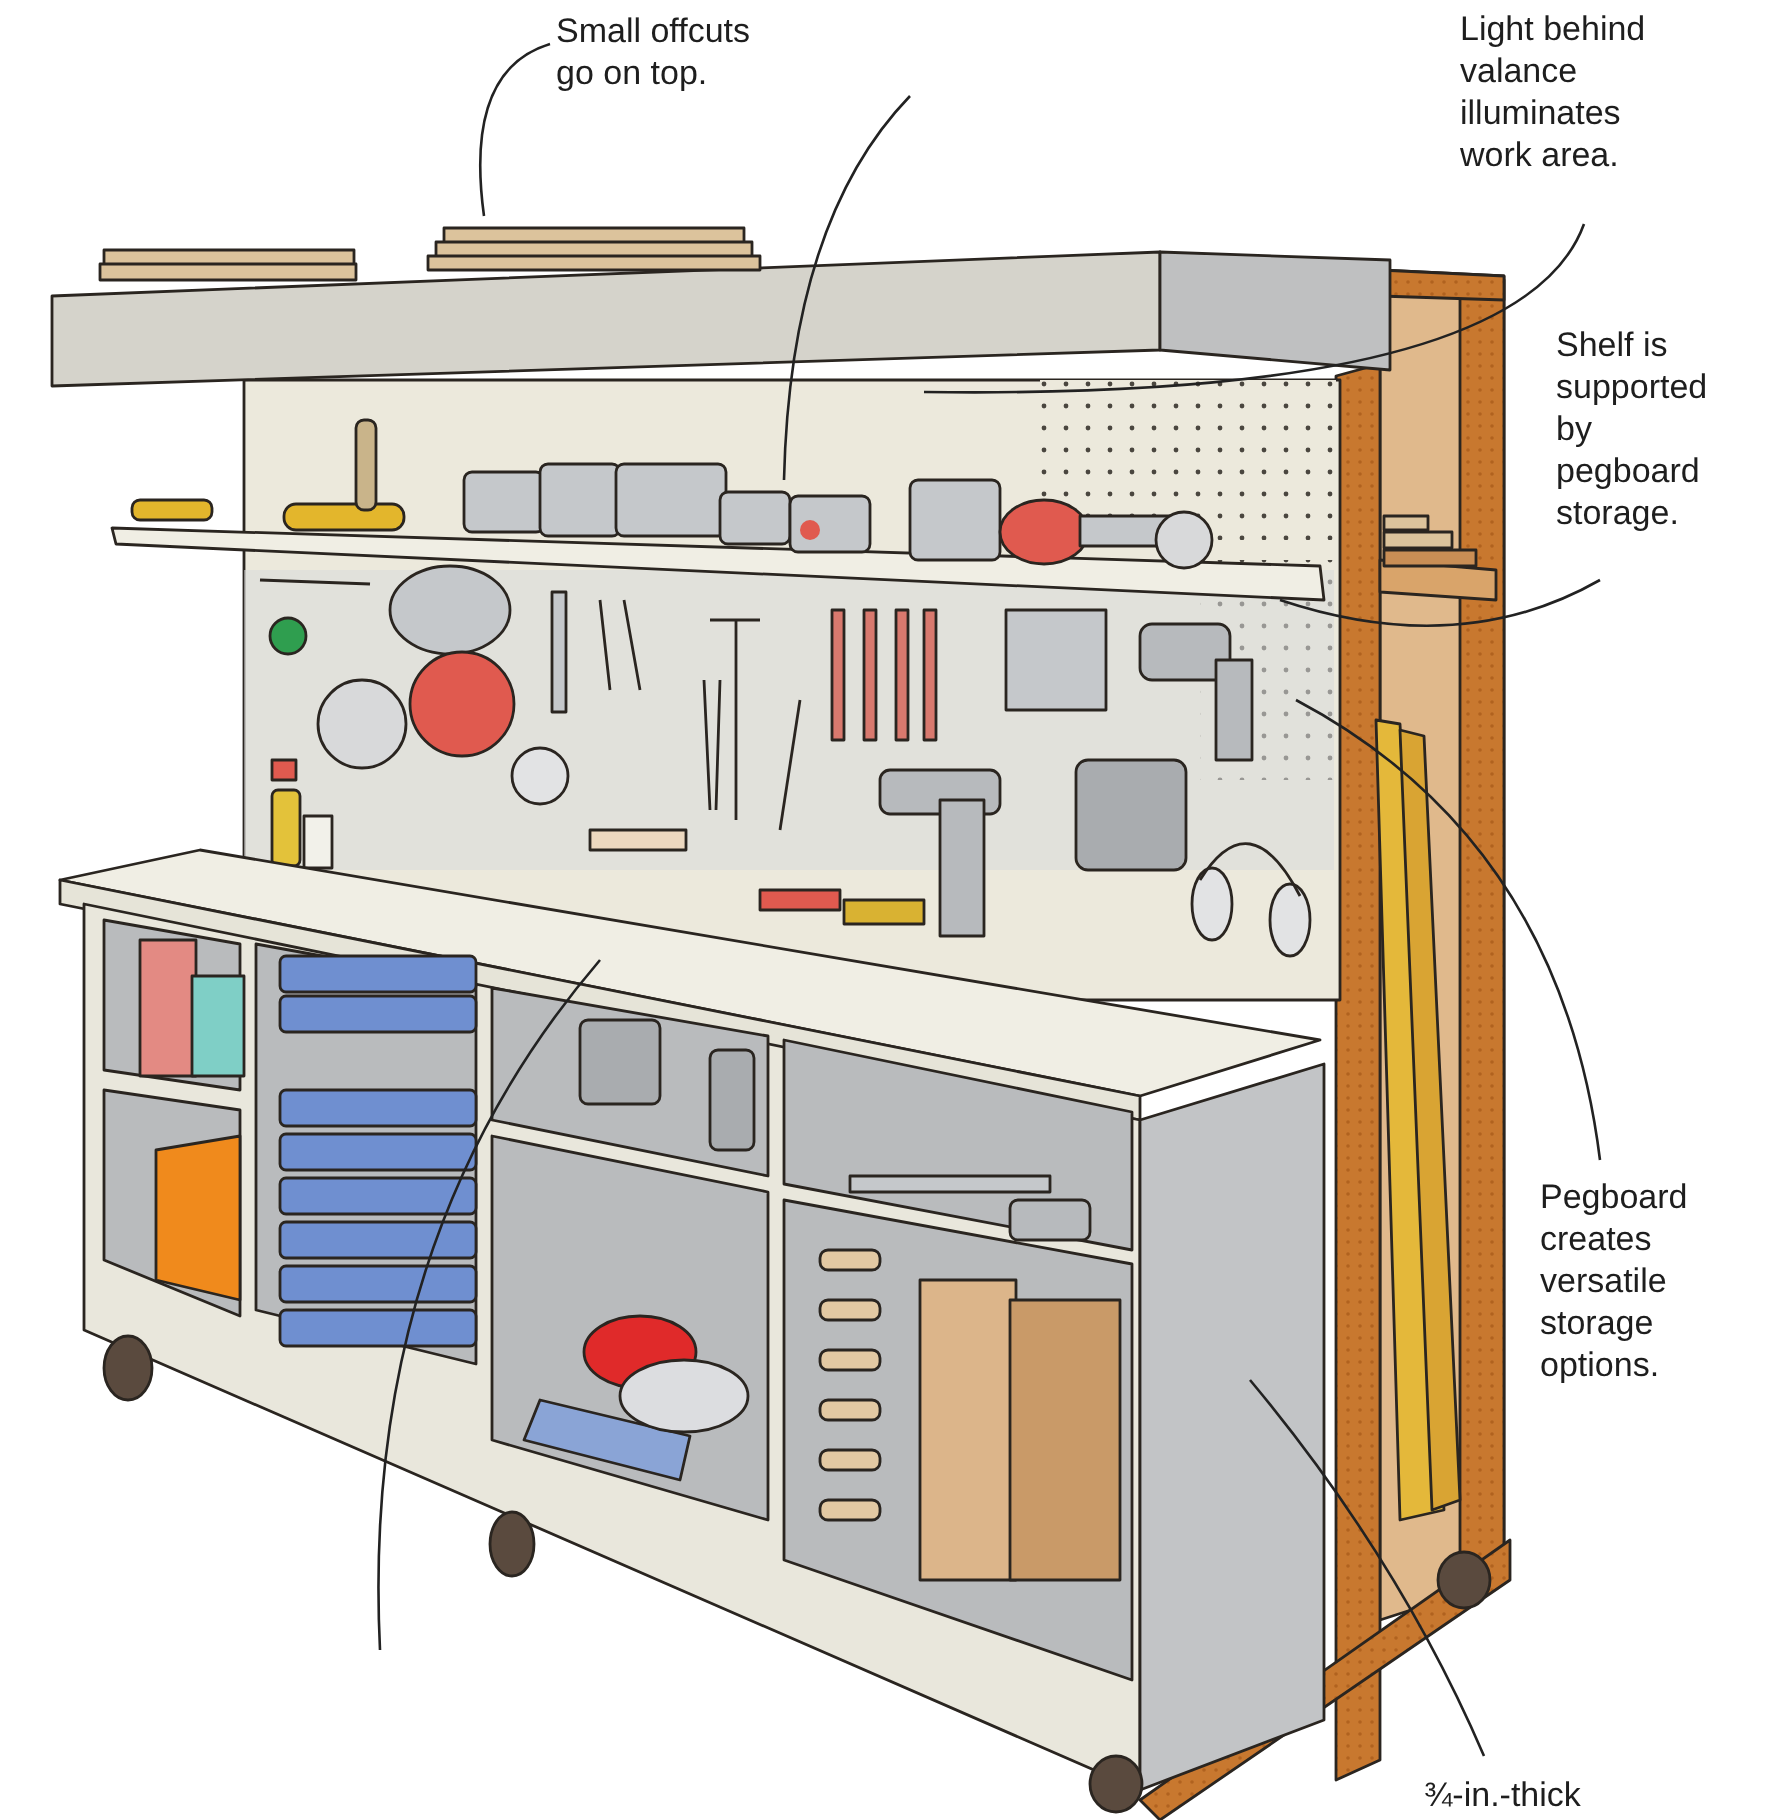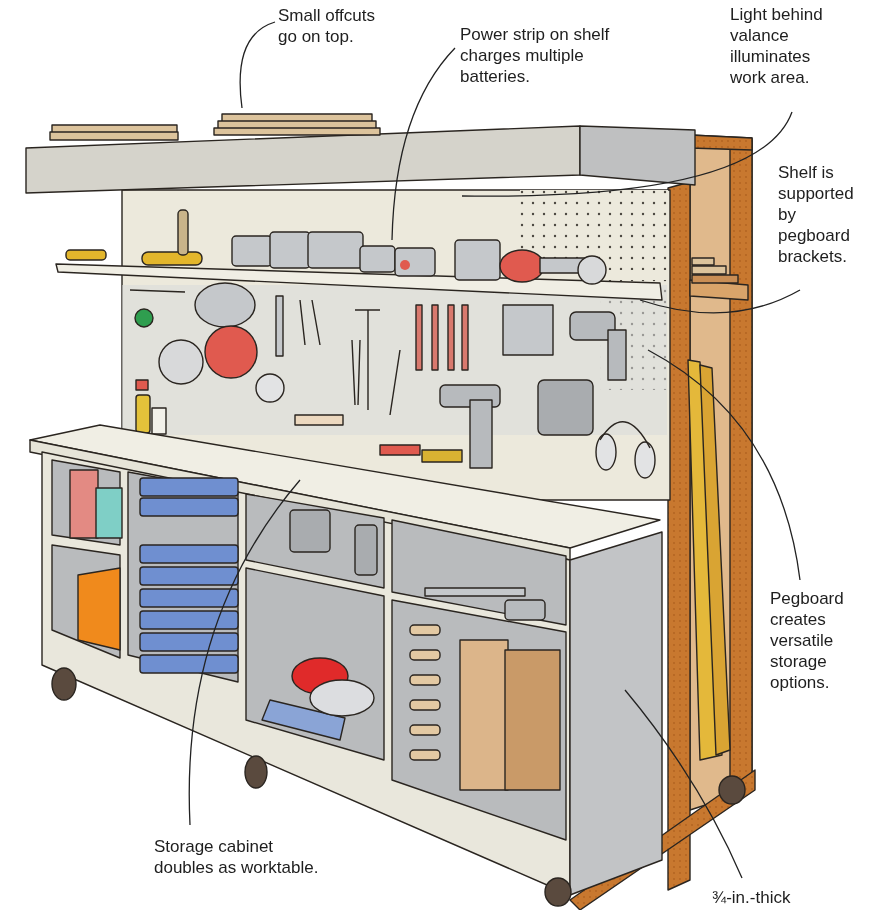--- a/index.html
+++ b/index.html
@@ -184,33 +184,28 @@
     <path class="leader" d="M792 112 Q760 200 462 196"></path>
     <path class="leader" d="M800 290 Q730 330 640 300"></path>
     <path class="leader" d="M800 580 Q780 420 648 350"></path>
     <path class="leader" d="M190 825 Q180 620 300 480"></path>
     <path class="leader" d="M742 878 Q700 780 625 690"></path>
   </g>
 </svg>
 
 <div class="label" id="lbl-offcuts">Small offcuts
 go on top.</div>
-<div class="label" id="lbl-power">Power strip on shelf
-charges multiple
-batteries.</div>
 <div class="label" id="lbl-light">Light behind
 valance
 illuminates
 work area.</div>
 <div class="label" id="lbl-shelf">Shelf is
 supported
 by
 pegboard
-brackets.</div>
+storage.</div>
 <div class="label" id="lbl-pegboard">Pegboard
 creates
 versatile
 storage
 options.</div>
-<div class="label" id="lbl-storage">Storage cabinet
-doubles as worktable.</div>
 <div class="label" id="lbl-thick">¾-in.-thick</div>
 </div>
 
 </body></html>

